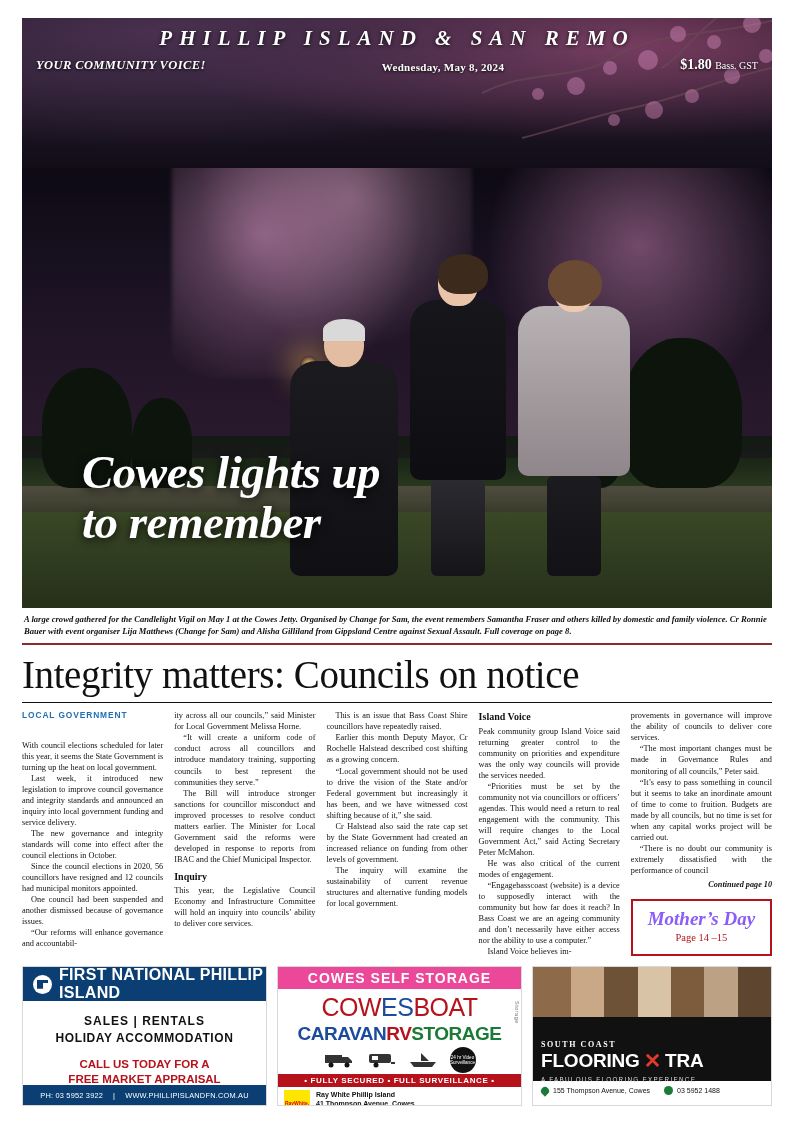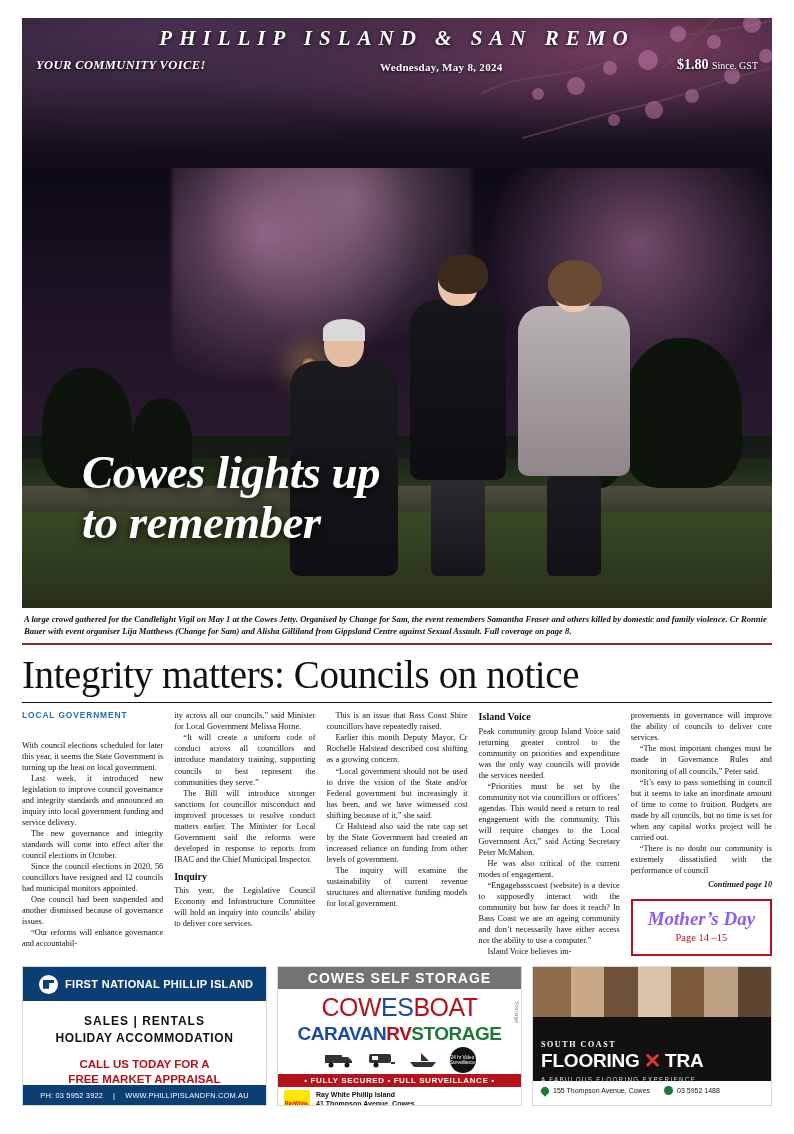--- a/index.html
+++ b/index.html
@@ -108,37 +108,37 @@
 
   
   .mday{margin-top:8px;border:2px solid #b5121b;background:#fff;text-align:center;padding:8px 4px 9px 4px;}
   .mday .t{font-family:"Liberation Serif",serif;font-style:italic;font-weight:bold;color:#8b5cf6;font-size:19px;line-height:1;}
   .mday .p{font-family:"Liberation Serif",serif;color:#b5121b;font-size:10.5px;margin-top:3px;}
 
   
   .ads{display:flex;gap:10px;width:750px;margin-top:9px;}
   .ad{height:140px;box-sizing:border-box;overflow:hidden;position:relative;}
   .ad1{width:245px;background:#fff;border:1px solid #d8d8d8;}
-  .ad1 .bar{background:#0b3f73;color:#fff;height:34px;display:flex;align-items:center;gap:7px;padding-left:16px;
-    font-family:"Liberation Sans",sans-serif;font-weight:bold;font-size:11px;letter-spacing:.3px;}
+  .ad1 .bar{background:#0b3f73;color:#fff;height:34px;display:flex;align-items:center;gap:7px;padding-left:10px;
+    font-family:"Liberation Sans",sans-serif;font-weight:bold;font-size:16px;letter-spacing:.3px;}
   .ad1 .logo-c{width:19px;height:19px;border-radius:50%;background:#fff;position:relative;flex:0 0 auto;}
   .ad1 .logo-c:after{content:"";position:absolute;left:4px;top:5px;width:11px;height:9px;background:#0b3f73;
     clip-path:polygon(0 0,100% 0,100% 35%,55% 35%,55% 100%,0 100%);}
   .ad1 .l1{text-align:center;font-family:"Liberation Sans",sans-serif;font-weight:bold;font-size:12px;
     letter-spacing:1px;margin-top:13px;color:#111;}
   .ad1 .l2{text-align:center;font-family:"Liberation Sans",sans-serif;font-weight:bold;font-size:12px;
     letter-spacing:.6px;margin-top:3px;color:#111;}
   .ad1 .l3{text-align:center;font-family:"Liberation Sans",sans-serif;font-weight:bold;font-size:11.5px;
     color:#b5121b;margin-top:12px;line-height:1.25;}
   .ad1 .foot{position:absolute;left:0;bottom:0;width:100%;background:#0b3f73;color:#fff;height:20px;
     display:flex;align-items:center;justify-content:center;gap:10px;
     font-family:"Liberation Sans",sans-serif;font-size:7.4px;letter-spacing:.2px;}
 
   .ad2{width:245px;background:#fff;border:1px solid #d8d8d8;}
-  .ad2 .top{background:#737373;color:#fff;text-align:center;font-family:"Liberation Sans",sans-serif;
+  .ad2 .top{background:#ec4899;color:#fff;text-align:center;font-family:"Liberation Sans",sans-serif;
     font-weight:bold;font-size:14px;letter-spacing:1px;padding:3px 0;}
   .ad2 .big{text-align:center;font-family:"Liberation Sans",sans-serif;font-weight:normal;font-size:25px;
     letter-spacing:-.5px;margin-top:4px;color:#b5121b;}
   .ad2 .big .blue{color:#1b4b9c;}
   .ad2 .big2{text-align:center;font-family:"Liberation Sans",sans-serif;font-weight:bold;font-size:19px;
     letter-spacing:-.5px;margin-top:1px;color:#1b4b9c;}
   .ad2 .big2 .green{color:#1a7a36;}
   .ad2 .icons{display:flex;align-items:center;justify-content:center;gap:12px;height:26px;margin-top:2px;}
   .ad2 .sec{background:#b5121b;color:#fff;text-align:center;font-family:"Liberation Sans",sans-serif;
     font-weight:bold;font-size:8px;letter-spacing:.6px;padding:2px 0;margin-top:1px;}
@@ -191,21 +191,21 @@
       </g>
     </svg>
     <div class="mast-inner">
       <div class="mast-kicker">PHILLIP ISLAND &amp; SAN REMO</div>
     </div>
     <div class="mast-row">
       <div class="mast-slogan">YOUR COMMUNITY VOICE!</div>
       <div class="mast-date">Wednesday, May 8, 2024</div>
       <div class="mast-price">
         <span>$1.80</span>
-        <span class="gst">Since. GST</span>
+        <span class="gst">Bass. GST</span>
       </div>
     </div>
   </div>
 
   <div class="hero">
     <div class="sky"></div>
     <div class="blossom"></div>
     <div class="blossom2"></div>
     <div class="streetlamp"></div>
     <div class="ground"></div>

